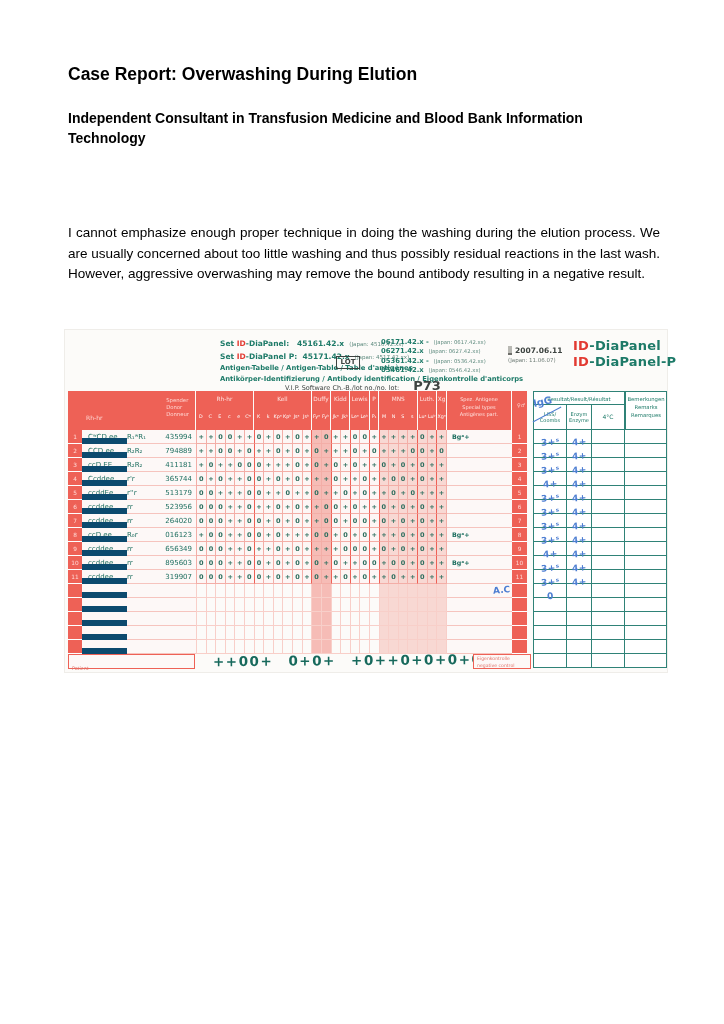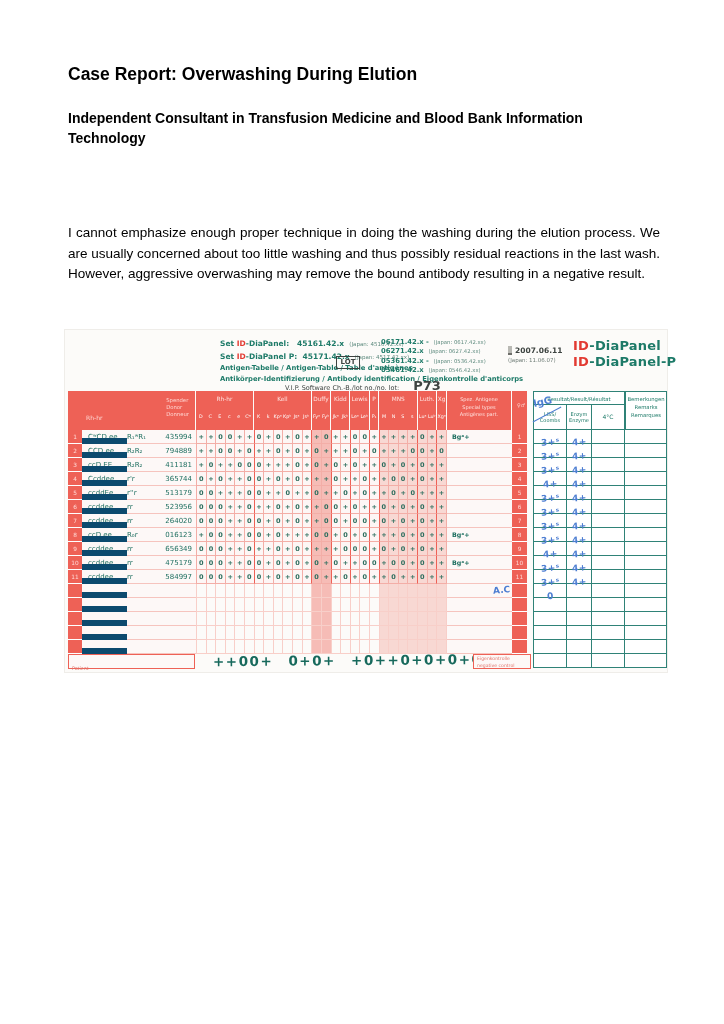--- a/index.html
+++ b/index.html
@@ -569,21 +569,21 @@
             <div class="agcell gend hl-mns">+</div>
             <div class="agcell hl-mns">+</div>
           </div>
           <div class="cell c-special"></div>
           <div class="cell c-numR">9</div>
         </div>
         <div class="trow">
           <div class="cell c-numL">10</div>
           <div class="cell c-pheno">ccddee</div>
           <div class="cell c-rh">rr</div>
-          <div class="cell c-donor">475179</div>
+          <div class="cell c-donor">895603</div>
           <div class="cell c-agwrap">
             <div class="agcell first">0</div>
             <div class="agcell">0</div>
             <div class="agcell">0</div>
             <div class="agcell">+</div>
             <div class="agcell">+</div>
             <div class="agcell gend">0</div>
             <div class="agcell">0</div>
             <div class="agcell">+</div>
             <div class="agcell">0</div>
@@ -605,21 +605,21 @@
             <div class="agcell gend hl-mns">+</div>
             <div class="agcell hl-mns">+</div>
           </div>
           <div class="cell c-special">Bgᵃ+</div>
           <div class="cell c-numR">10</div>
         </div>
         <div class="trow">
           <div class="cell c-numL">11</div>
           <div class="cell c-pheno">ccddee</div>
           <div class="cell c-rh">rr</div>
-          <div class="cell c-donor">584997</div>
+          <div class="cell c-donor">319907</div>
           <div class="cell c-agwrap">
             <div class="agcell first">0</div>
             <div class="agcell">0</div>
             <div class="agcell">0</div>
             <div class="agcell">+</div>
             <div class="agcell">+</div>
             <div class="agcell gend">0</div>
             <div class="agcell">0</div>
             <div class="agcell">+</div>
             <div class="agcell">0</div>

